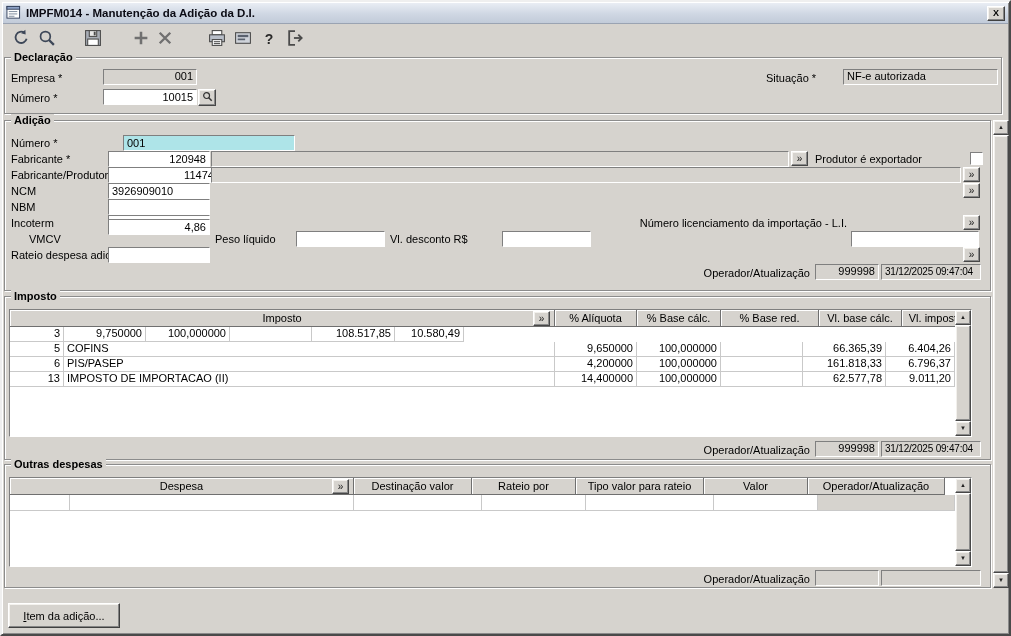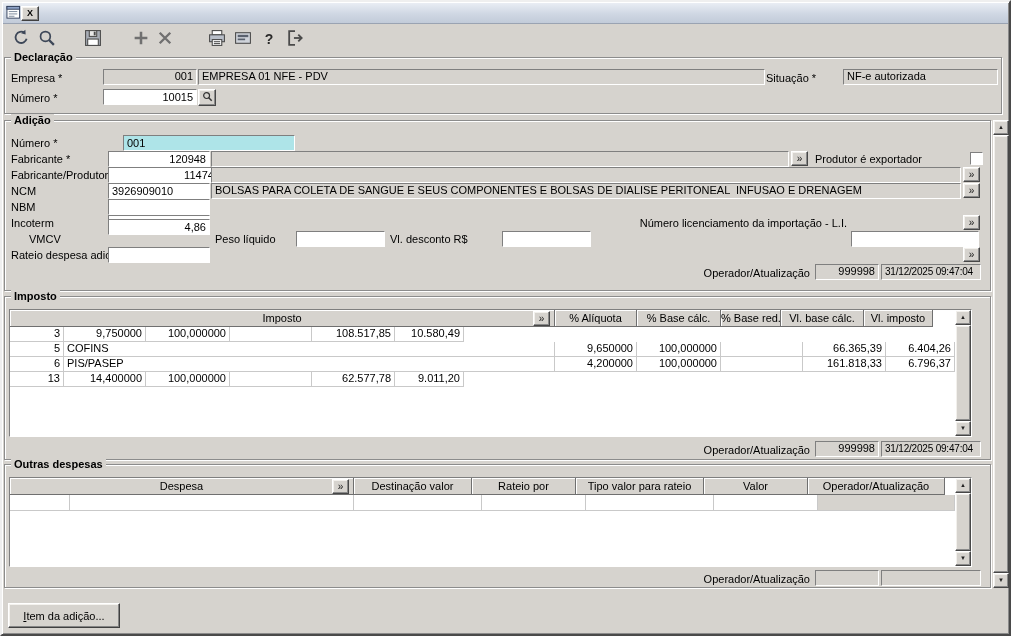--- a/index.html
+++ b/index.html
@@ -67,20 +67,21 @@
 <div class="titlebar">
   <span>
     <svg viewBox="0 0 16 16" width="15" height="15">
       <rect x="1" y="1.5" width="13.5" height="12.5" fill="#fff" stroke="#33415c"></rect>
       <rect x="1" y="1.5" width="13.5" height="3" fill="#8fa3c7" stroke="#33415c"></rect>
       <line x1="3" y1="7" x2="12" y2="7" stroke="#7a8699"></line>
       <line x1="3" y1="9.5" x2="12" y2="9.5" stroke="#7a8699"></line>
       <line x1="3" y1="12" x2="9" y2="12" stroke="#7a8699"></line>
     </svg>
   </span>
+  <span class="title">IMPFM014 - Manutenção da Adição da D.I.</span>
   <button class="close-btn">X</button>
 </div>
 
 <div class="toolbar">
   <button class="tbtn" style="left:6px">
     <span>
       <svg viewBox="0 0 17 17" width="18" height="18">
         <path d="M13.8 9.2a5.3 5.3 0 1 1-2-5.6" fill="none" stroke="#3d4758" stroke-width="1.7"></path>
         <path d="M12.6 0.8 L12.9 5.3 L8.6 4.0 Z" fill="#3d4758"></path>
       </svg>
@@ -149,21 +150,20 @@
         <path d="M11.6 5.4 L14.8 8.5 L11.6 11.6" fill="none" stroke="#4a4a4a" stroke-width="1.7"></path>
       </svg>
     </span>
   </button>
 </div>
 
 <div class="group" style="left:4px;top:57px;width:998px;height:57px">
   <span class="gtitle">Declaração</span>
   <span class="lbl" style="left:6px;top:14px">Empresa *</span>
   <div class="fld gray right" style="left:98px;top:11px;width:94px">001</div>
-  <div class="fld gray" style="left:193px;top:11px;width:567px">EMPRESA 01 NFE - PDV</div>
   <span class="lbl" style="left:761px;top:14px">Situação *</span>
   <div class="fld gray" style="left:838px;top:11px;width:155px">NF-e autorizada</div>
   <span class="lbl" style="left:6px;top:34px">Número *</span>
   <input class="fld white right" style="left: 98px; top: 31px; width: 94px;" value="10015">
   <button class="more" style="left:193px;top:31px;height:17px;width:18px">
     <svg viewBox="0 0 12 12" width="11" height="11">
       <circle cx="5" cy="5" r="3.2" fill="none" stroke="#333" stroke-width="1.3"></circle>
       <path d="M7.4 7.4 L10.6 10.6" stroke="#333" stroke-width="1.6"></path>
     </svg>
   </button>
@@ -186,21 +186,20 @@
 
   <span class="lbl" style="left:6px;top:48px">Fabricante/Produtor</span>
   <input class="fld white right" style="left: 103px; top: 46px; width: 116px;" value="114741">
   <div class="fld gray" style="left:206px;top:46px;width:750px">
     
   </div>
   <button class="more" style="left:958px;top:46px">»</button>
 
   <span class="lbl" style="left:6px;top:64px">NCM</span>
   <input class="fld white" style="left: 103px; top: 62px; width: 102px;" value="3926909010">
-  <div class="fld gray" style="left:206px;top:62px;width:750px">BOLSAS PARA COLETA DE SANGUE E SEUS COMPONENTES E BOLSAS DE DIALISE PERITONEAL  INFUSAO E DRENAGEM</div>
   <button class="more" style="left:958px;top:62px">»</button>
 
   <span class="lbl" style="left:6px;top:80px">NBM</span>
   <input class="fld white" style="left: 103px; top: 78px; width: 102px;">
 
   <span class="lbl" style="left:6px;top:96px">Incoterm</span>
   <input class="fld white" style="left: 103px; top: 94px; width: 102px;">
   <button class="more" style="left:958px;top:94px">»</button>
 
   <span class="lbl" style="left:24px;top:112px">VMCV</span>
@@ -225,21 +224,21 @@
   <span class="gtitle">Imposto</span>
 
   <div class="tbl" style="left:4px;top:12px;width:963px;height:128px">
     <div class="thead">
       <div class="th" style="width:545px">
         <span>Imposto</span>
         <button class="more th-more">»</button>
       </div>
       <div class="th" style="width:82px">% Alíquota</div>
       <div class="th" style="width:84px">% Base cálc.</div>
-      <div class="th" style="width:60px">% Base red.</div>
+      <div class="th" style="width:98px">% Base red.</div>
       <div class="th" style="width:83px">Vl. base cálc.</div>
       <div class="th" style="width:69px">Vl. imposto</div>
     </div>
     <div class="trow">
       <div class="td right" style="width:54px">3</div>
       <div class="td right" style="width:82px">9,750000</div>
       <div class="td right" style="width:84px">100,000000</div>
       <div class="td right" style="width:82px"></div>
       <div class="td right" style="width:83px">108.517,85</div>
       <div class="td right" style="width:69px">10.580,49</div>
@@ -257,20 +256,21 @@
       <div class="td right" style="width:54px">6</div>
       <div class="td" style="width:491px">PIS/PASEP</div>
       <div class="td right" style="width:82px">4,200000</div>
       <div class="td right" style="width:84px">100,000000</div>
       <div class="td right" style="width:82px"></div>
       <div class="td right" style="width:83px">161.818,33</div>
       <div class="td right" style="width:69px">6.796,37</div>
     </div>
     <div class="trow">
       <div class="td right" style="width:54px">13</div>
+      <div class="td" style="width:491px">IMPOSTO DE IMPORTACAO (II)</div>
       <div class="td right" style="width:82px">14,400000</div>
       <div class="td right" style="width:84px">100,000000</div>
       <div class="td right" style="width:82px"></div>
       <div class="td right" style="width:83px">62.577,78</div>
       <div class="td right" style="width:69px">9.011,20</div>
     </div>
     <div class="sb" style="right:0;top:0;bottom:0">
       <button class="sb-btn sb-up">▲</button>
       <div class="sb-thumb" style="top:15px;bottom:15px"></div>
       <button class="sb-btn sb-down">▼</button>

